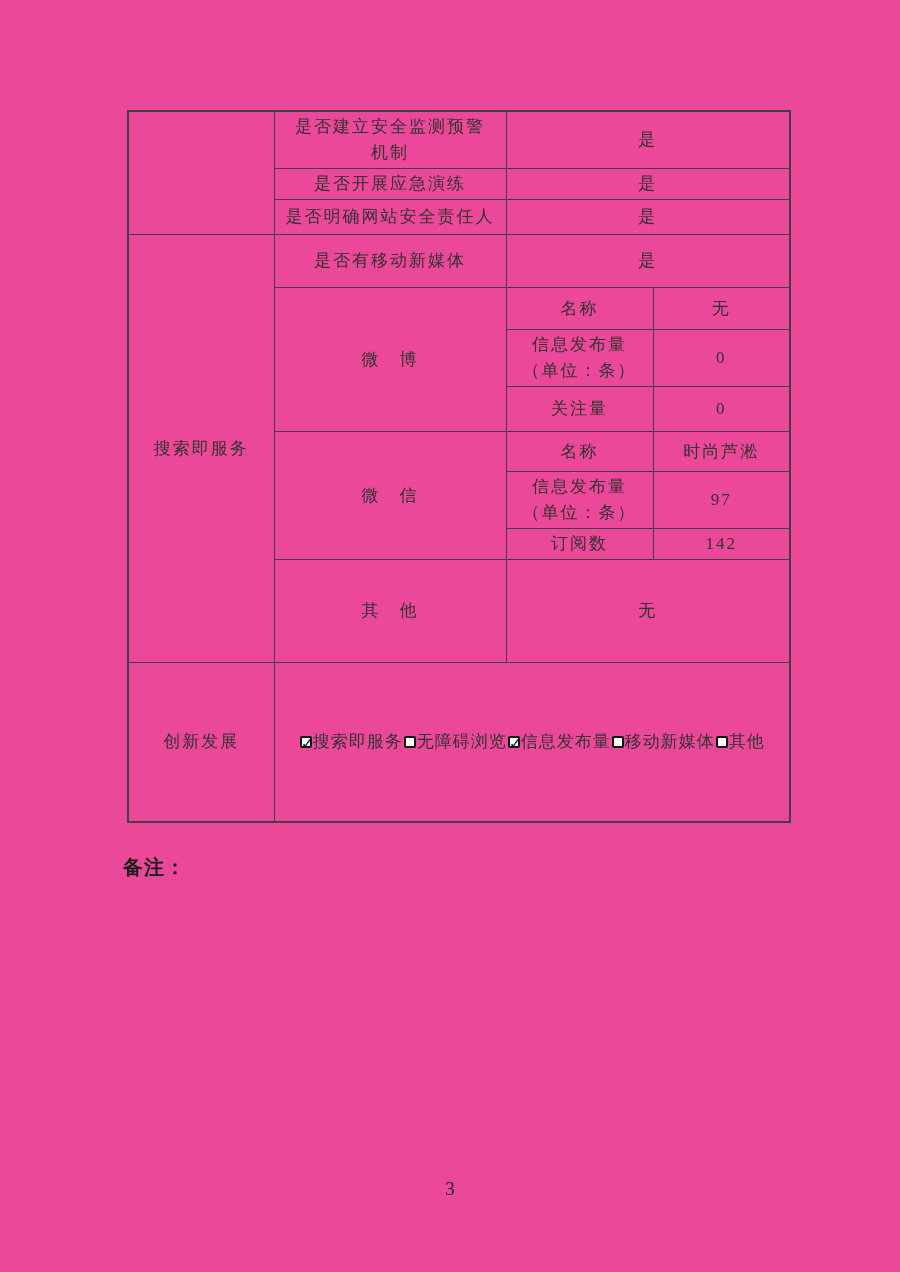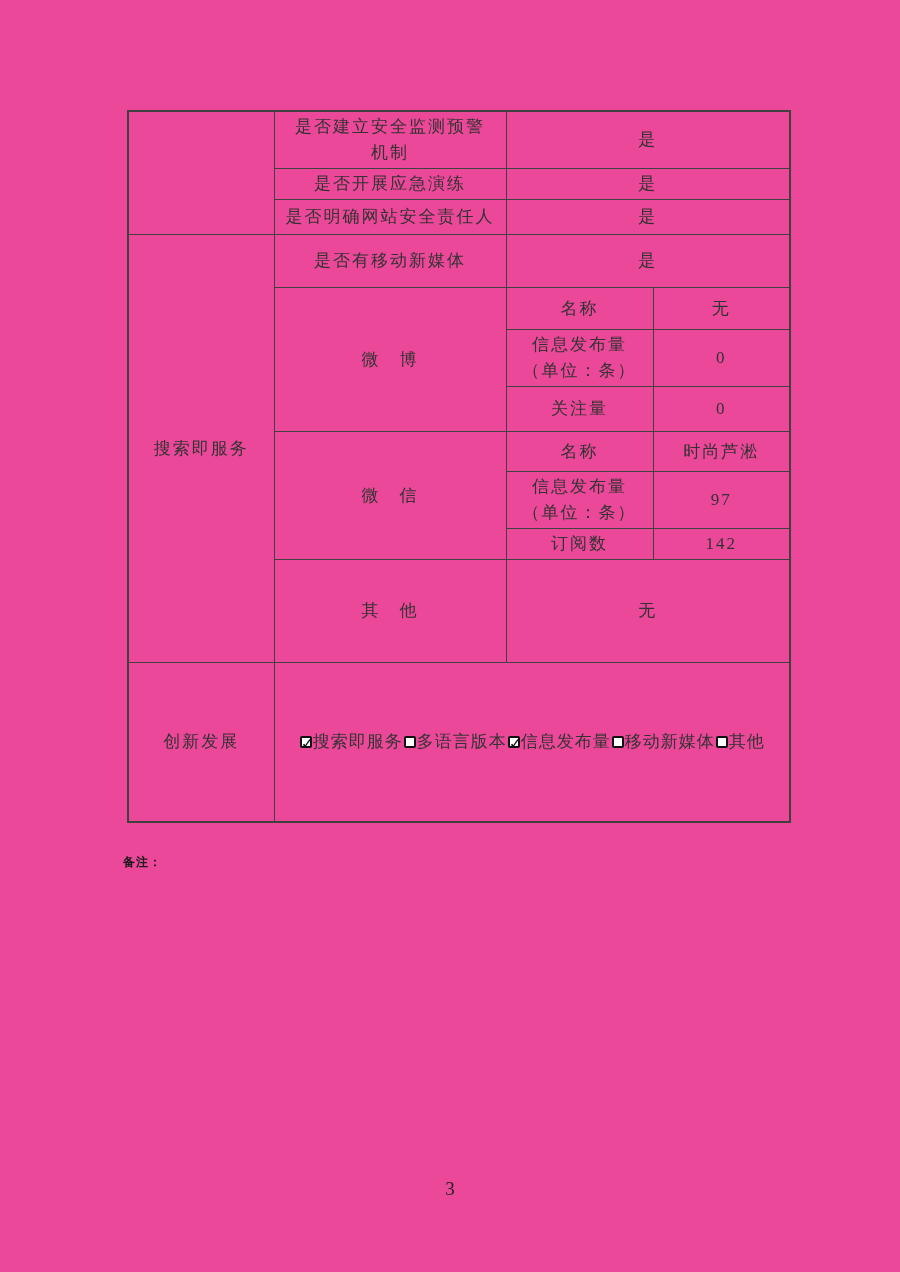--- a/index.html
+++ b/index.html
@@ -62,21 +62,21 @@
     font-weight: 700;
     color: #111111;
     font-family: "DejaVu Sans", sans-serif;
     letter-spacing: 0;
   }
   .remark {
     position: absolute;
     left: 123px; top: 854px;
     font-family: "Liberation Sans", "DejaVu Sans", sans-serif;
     font-weight: 700;
-    font-size: 12px;
+    font-size: 20px;
     letter-spacing: 1px;
     color: #1a1a1a;
   }
   .page-number {
     position: absolute;
     left: 0; right: 0;
     top: 1178px;
     text-align: center;
     font-size: 19px;
     color: #222222;
@@ -159,21 +159,21 @@
       <tr style="height:159px">
         <td>创新发展</td>
         <td colspan="3" class="innovation-cell">
           <div class="options-line">
             <span class="opt">
               <span class="checkbox checked"></span>
               <span>搜索即服务</span>
             </span>
             <span class="opt">
               <span class="checkbox"></span>
-              <span>多语言版本</span>
+              <span>无障碍浏览</span>
             </span>
             <span class="opt">
               <span class="checkbox checked"></span>
               <span>信息发布量</span>
             </span>
             <span class="opt">
               <span class="checkbox"></span>
               <span>移动新媒体</span>
             </span>
             <span class="opt">

